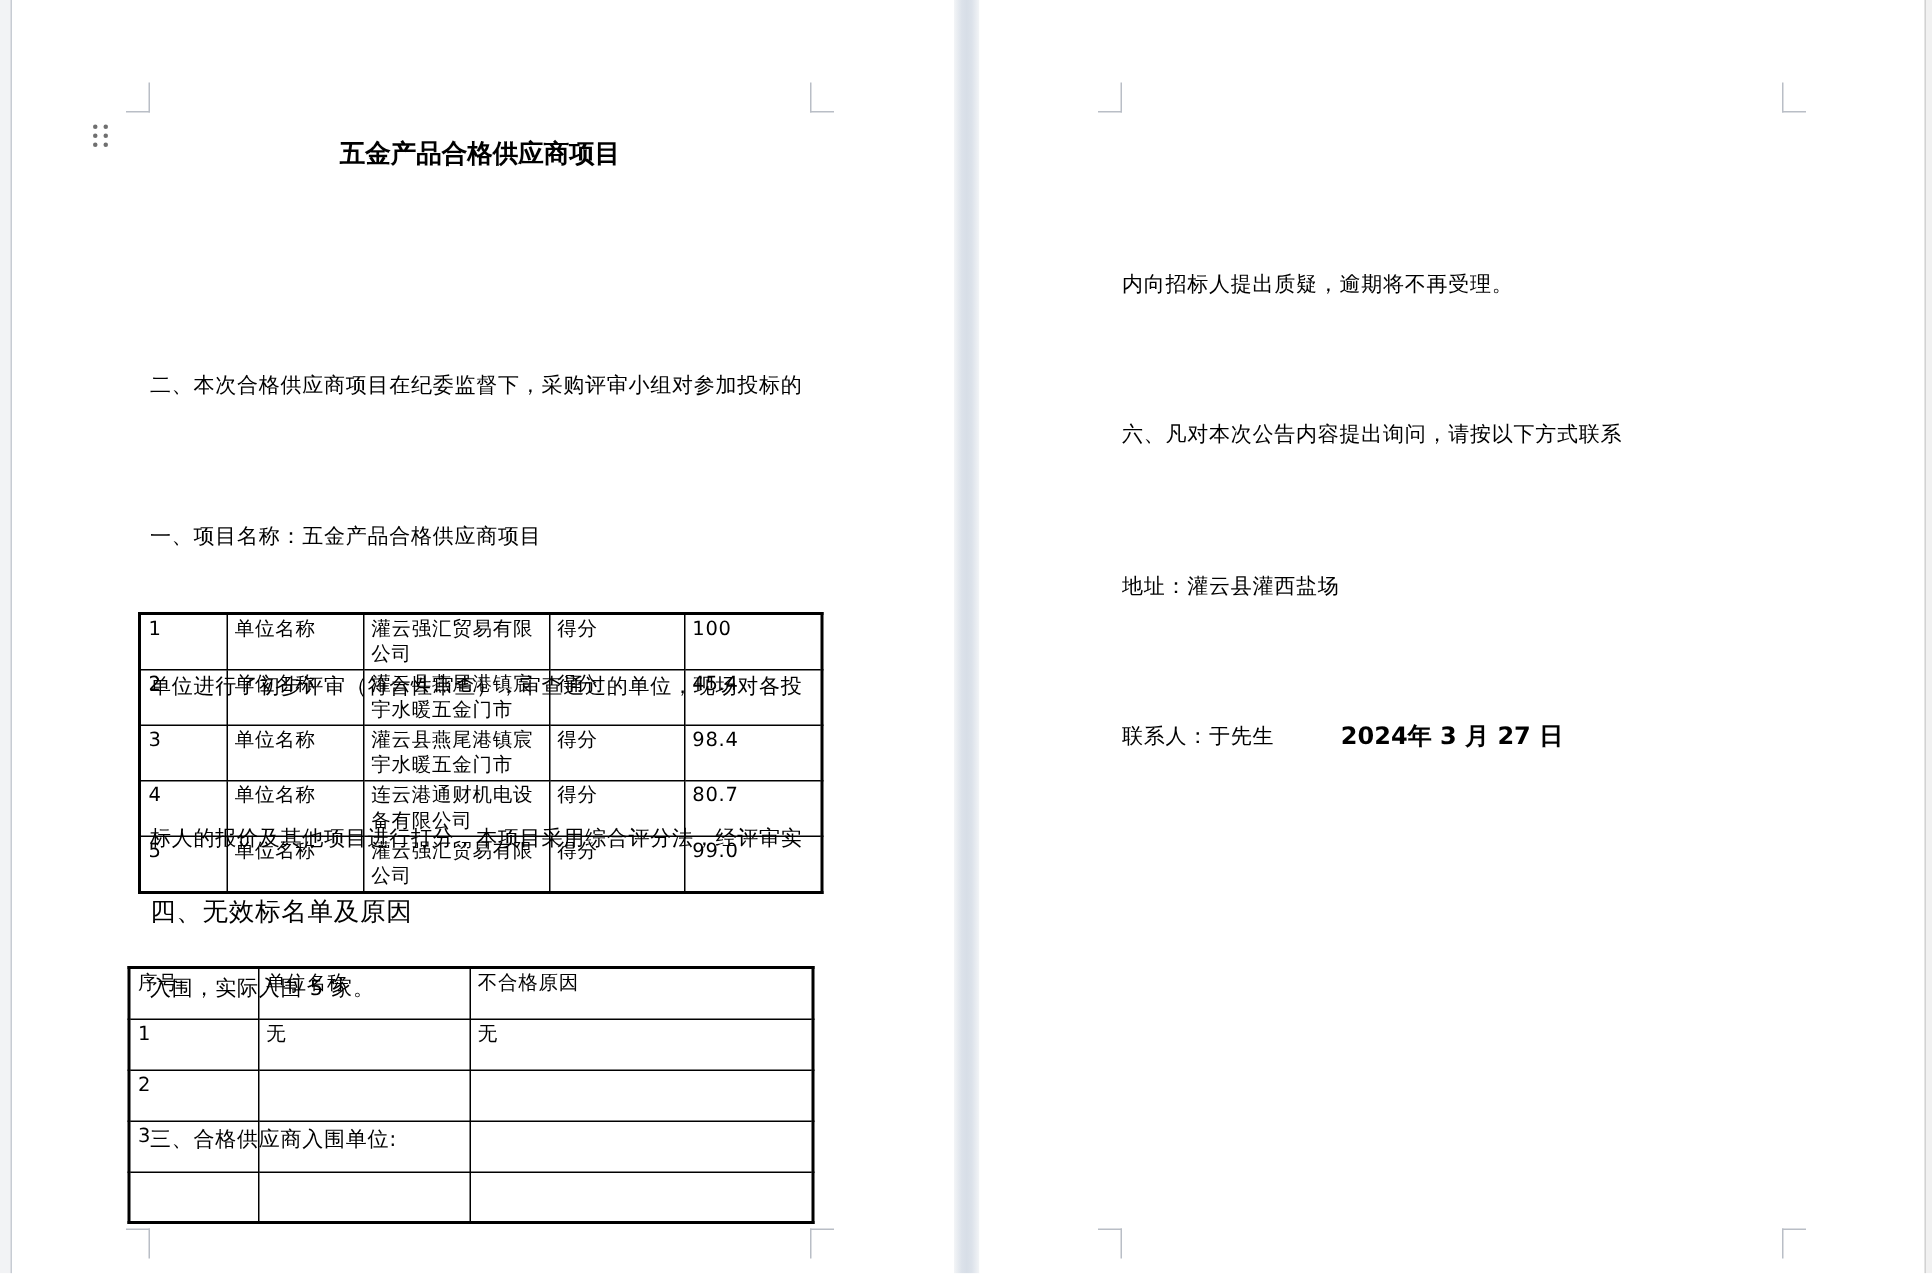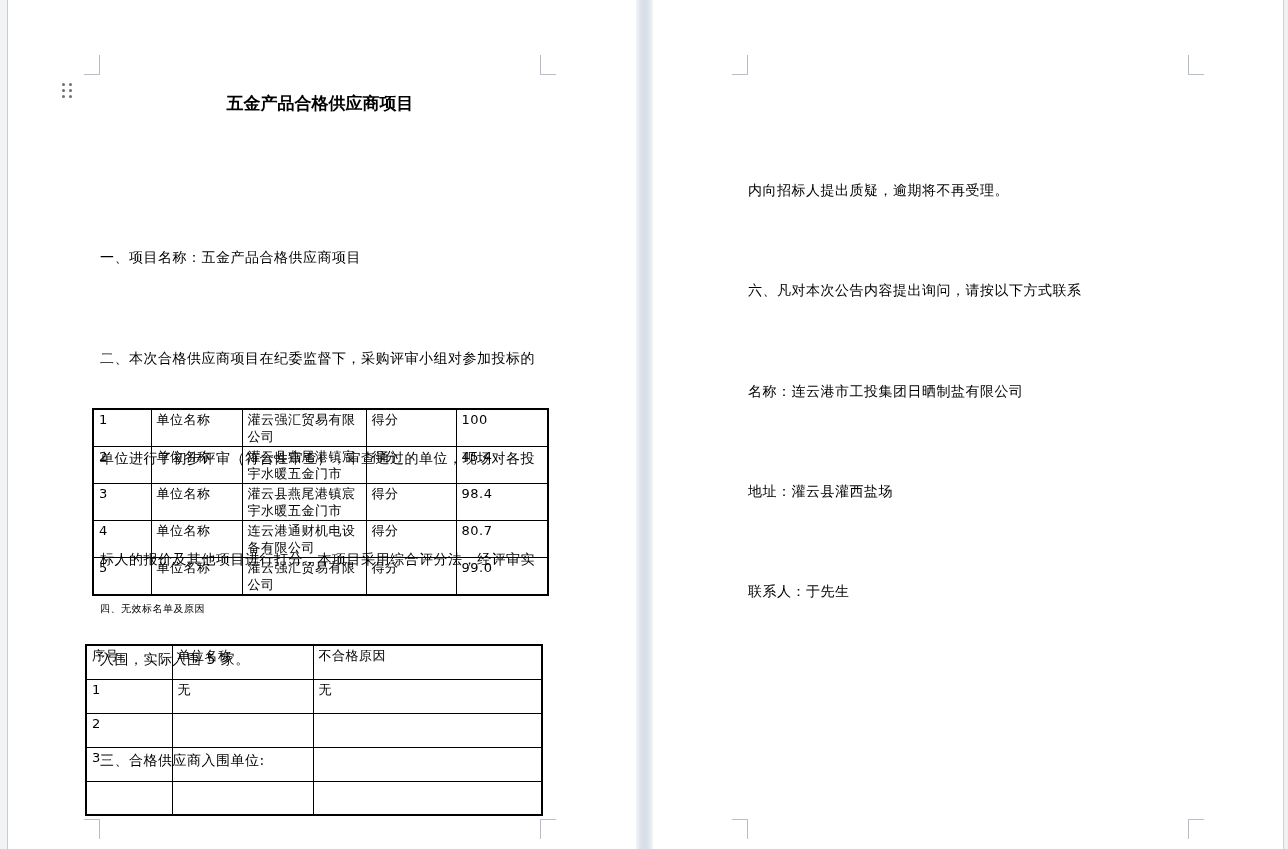--- a/index.html
+++ b/index.html
@@ -40,21 +40,21 @@
   .title-block {
     position:absolute; left:100px; top:74px; width:440px;
     text-align:center; font-weight:bold; font-size:17px; line-height:33.5px;margin-top:13px;
   }
   .body-block {
     position:absolute; left:100px; width:448px;
     font-size:14px; line-height:33.5px; letter-spacing:0.5px; white-space:pre;
   }
   .body-block.b1 { top:174px; }
   .body-block.b2 { left:748px; top:107px; line-height:33.45px; }
-  .heading4 { position:absolute; left:100px; top:592px; font-size:10px; line-height:33.5px; letter-spacing:0.5px; }
+  .heading4 { position:absolute; left:100px; top:592px; font-size:17px; line-height:33.5px; letter-spacing:0.5px; }
   .doc-date {
     position:absolute; left:748px; top:481px; width:440px;
     text-align:center; font-weight:bold; font-size:16px; line-height:20px;
   }
   table.doc-table {
     position:absolute; border-collapse:collapse; table-layout:fixed;
     border:2px solid #000; font-size:13px; line-height:17px;
   }
   table.t1 { left:92px; top:408px; width:455px; }
   table.t2 { left:85px; top:644px; width:456px; }
@@ -92,22 +92,22 @@
       <i></i>
       <i></i>
       <i></i>
   </div>
 
   <div class="title-block">
     <div>五金产品合格供应商项目</div>
   </div>
 
   <div class="body-block b1">
+    <div>二、本次合格供应商项目在纪委监督下，采购评审小组对参加投标的</div>
     <div>一、项目名称：五金产品合格供应商项目</div>
-    <div>二、本次合格供应商项目在纪委监督下，采购评审小组对参加投标的</div>
     <div>单位进行了初步评审（符合性审查），审查通过的单位，现场对各投</div>
     <div>标人的报价及其他项目进行打分，本项目采用综合评分法，经评审实</div>
     <div>入围，实际入围 5 家。</div>
     <div>三、合格供应商入围单位:</div>
   </div>
 
   <table class="doc-table t1">
     <colgroup>
         <col style="width:58px">
         <col style="width:91px">
@@ -187,21 +187,21 @@
       <td></td>
       <td></td>
       <td></td>
     </tr>
   </tbody>
     </table>
 
   <div class="body-block b2">
     <div>内向招标人提出质疑，逾期将不再受理。</div>
     <div>六、凡对本次公告内容提出询问，请按以下方式联系</div>
-    <div>名称：连云港市工投集团日晒制盐有限公司</div>
     <div>地址：灌云县灌西盐场</div>
     <div>联系人：于先生</div>
     
     
   </div>
 
+  <div class="doc-date">2024年 3 月 27 日</div>
 
 </div>
 
 </body></html>

